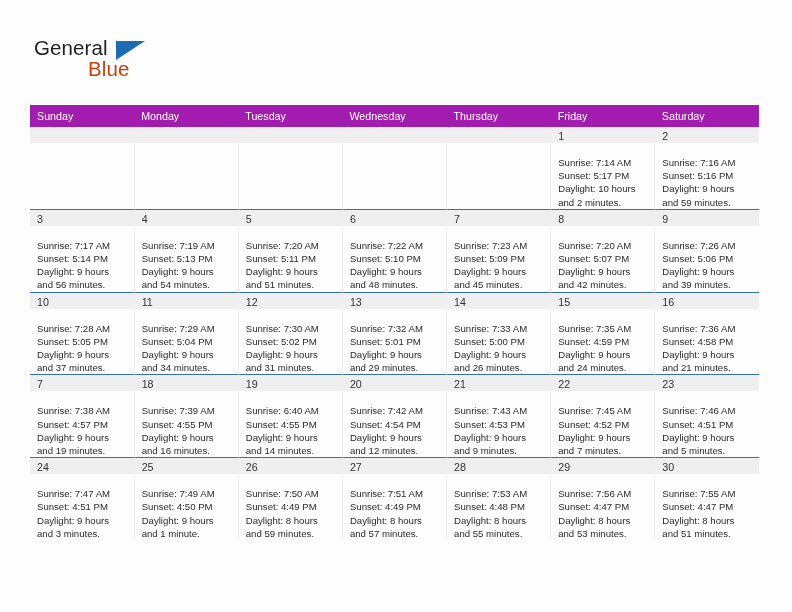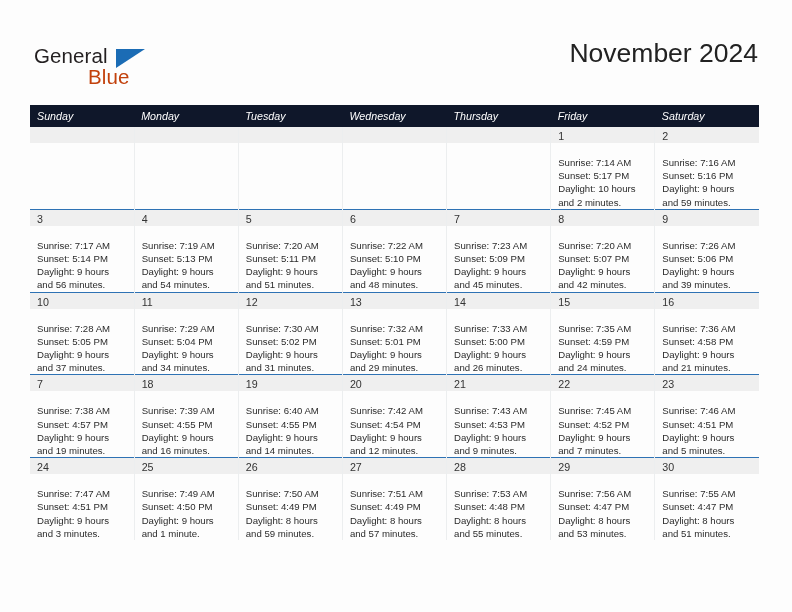--- a/index.html
+++ b/index.html
@@ -19,21 +19,21 @@
     position: relative;
     width: 792px;
     height: 612px;
     box-sizing: border-box;
   }
 
   
   .header {
     position: absolute;
     left: 0;
-    top: 8px;
+    top: 0;
     width: 792px;
     height: 102px;
   }
 
   .logo {
     position: absolute;
     left: 34px;
     top: 36px;
     width: 180px;
     height: 50px;
@@ -89,29 +89,28 @@
   .calendar {
     position: absolute;
     left: 30px;
     top: 105px;
     width: 729px;
     border-collapse: collapse;
     table-layout: fixed;
   }
 
   .calendar th {
-    background: #0f172a;
+    background: #a21caf;
     color: #ffffff;
     font-size: 10.7px;
     font-weight: normal;
     text-align: left;
     padding: 5px 0 5px 7px;
     height: 11px;
     border: none;
-    font-style: italic;
   }
 
   .calendar td {
     vertical-align: top;
     padding: 0;
     border-left: 1px solid #eceeef;
     border-right: 1px solid #eceeef;
     border-top: 1px solid #2e72b4;
     height: 78px;
     background: #fdfdfd;
@@ -148,21 +147,20 @@
 
   <div class="header">
 
     <div class="logo">
       <span class="logo-general">General</span>
       <span class="logo-triangle"></span>
       <span class="logo-blue">Blue</span>
     </div>
 
     <div class="title-block">
-      <div class="cal-title">November 2024</div>
     </div>
 
   </div>
 
   <table class="calendar">
     <thead>
       <tr>
         <th>Sunday</th>
         <th>Monday</th>
         <th>Tuesday</th>

